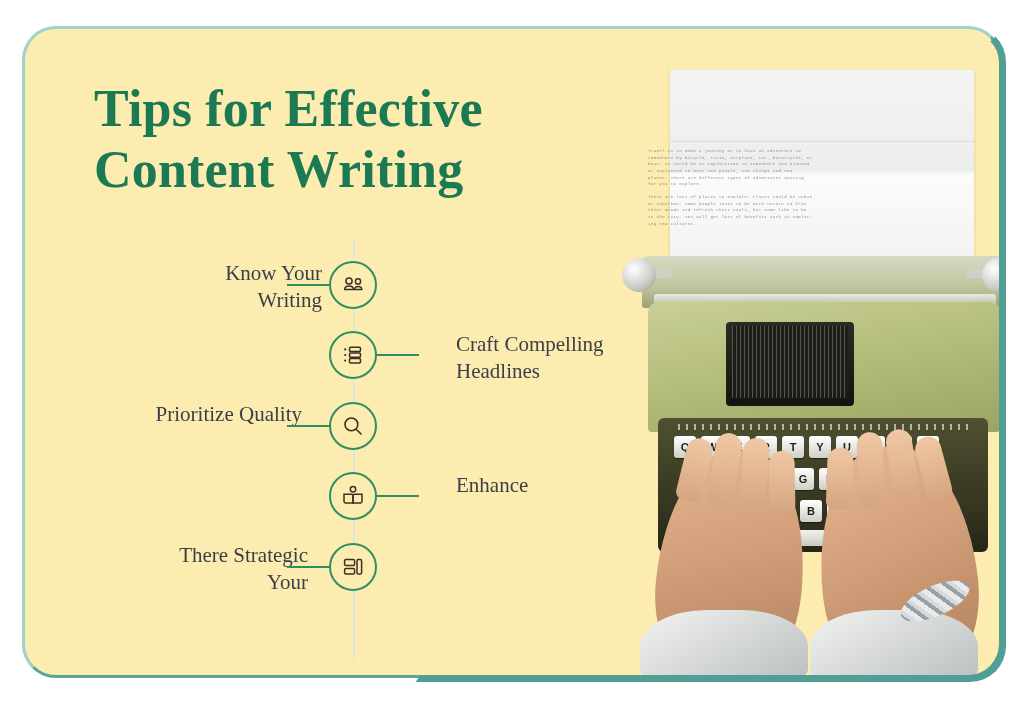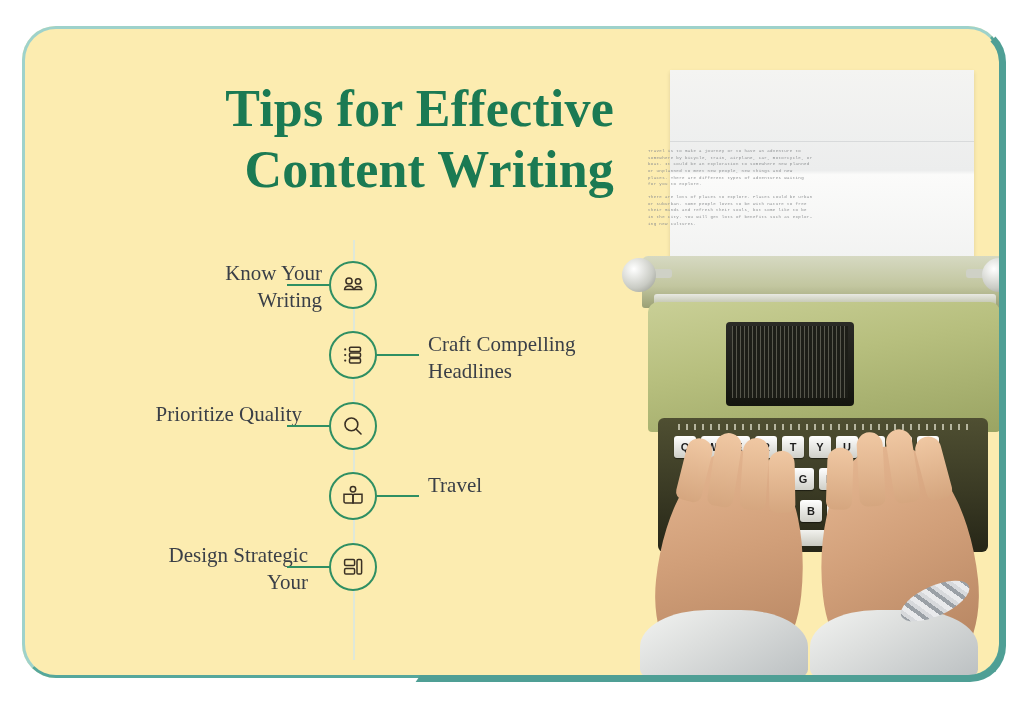--- a/index.html
+++ b/index.html
@@ -60,21 +60,21 @@
   .title {
     position: absolute;
     left: 72px;
     top: 52px;
     width: 520px;
     color: #1b7a53;
     font-family: "Liberation Serif", serif;
     font-weight: bold;
     font-size: 52px;
     line-height: 1.18;
-    text-align: right;
+    text-align: left;
     letter-spacing: 0.2px;
   }
 
   
   .timeline-line {
     position: absolute;
     left: 331px;
     top: 214px;
     width: 2px;
     height: 420px;
@@ -104,21 +104,21 @@
 
   .label {
     position: absolute;
     color: #3a3f47;
     font-family: "Liberation Serif", serif;
     font-size: 21px;
     line-height: 1.28;
     width: 230px;
   }
   .label.right-align { text-align: right; }
-  .label.left-align  { text-align: left; }
+  .label.left-align  { text-align: left; margin-left: 28px; }
 
   
   .photo {
     position: absolute;
     left: 592px;
     top: 0px;
     width: 410px;
     height: 652px;
     overflow: hidden;
   }
@@ -361,25 +361,25 @@
     <span>
       <svg width="26" height="26" viewBox="0 0 26 26" fill="none" stroke="#3a3024" stroke-width="1.5">
         <circle cx="13" cy="6.3" r="2.7"></circle>
         <path d="M4 11.2h7.6c.8 0 1.4.6 1.4 1.4v7.3H5.4c-.8 0-1.4-.6-1.4-1.4z"></path>
         <path d="M22 11.2h-7.6c-.8 0-1.4.6-1.4 1.4v7.3h7.6c.8 0 1.4-.6 1.4-1.4z"></path>
       </svg>
     </span>
   </div>
   <div class="connector" style="left:353px; top:469px; width:44px;"></div>
   <div class="label left-align" style="left:406px; top:446px;">
-    <div>Travel</div>
+    <div>Enhance</div>
   </div>
 
   <div class="label right-align" style="left:56px; top:516px;">
-    <div>Design Strategic</div>
+    <div>There Strategic</div>
     <div>Your</div>
   </div>
   <div class="connector" style="left:265px; top:540px; width:44px;"></div>
   <div class="node" style="top:517px;">
     <span>
       <svg width="26" height="26" viewBox="0 0 26 26" fill="none" stroke="#3a3024" stroke-width="1.5">
         <rect x="4.6" y="5.6" width="10" height="6" rx="1.3"></rect>
         <rect x="4.6" y="14.4" width="10" height="5.6" rx="1.3"></rect>
         <rect x="17" y="5.6" width="4.6" height="14.4" rx="1.3"></rect>
       </svg>

